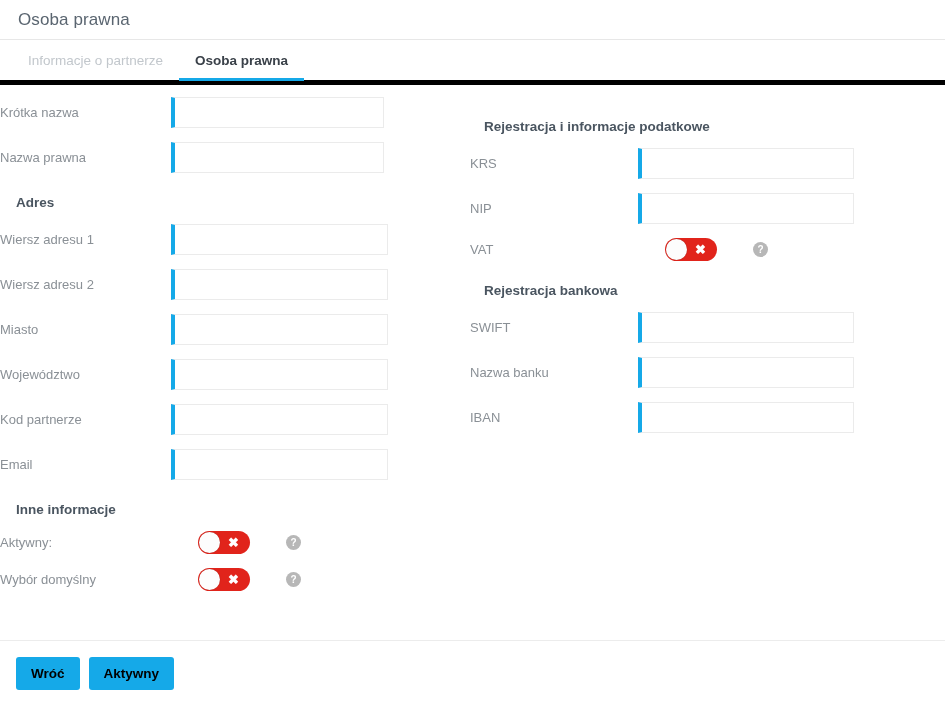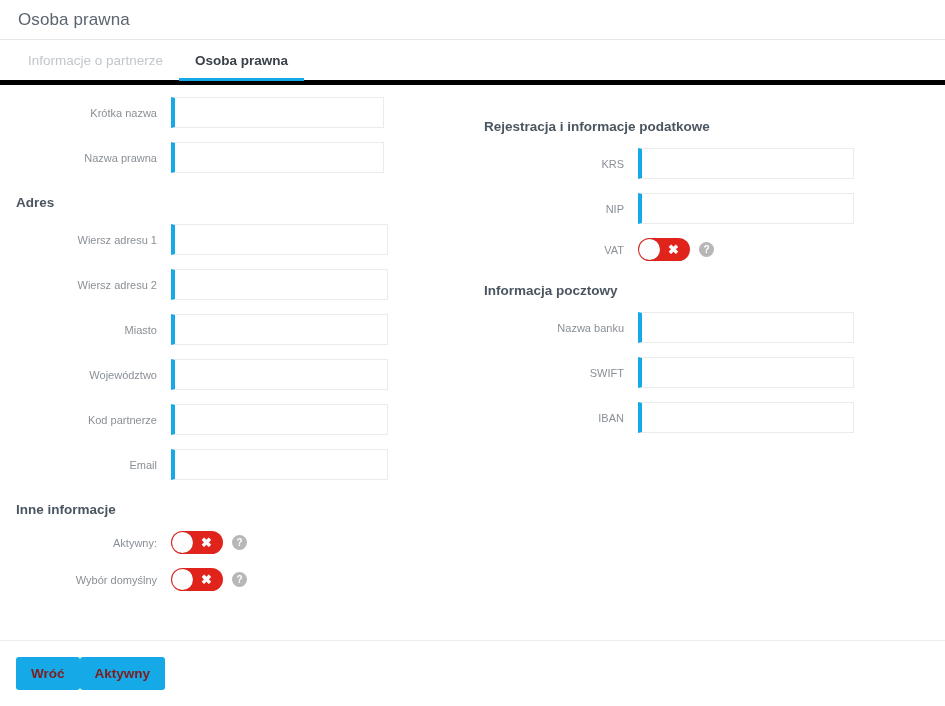--- a/index.html
+++ b/index.html
@@ -78,23 +78,22 @@
     margin: 22px 0 14px 16px;
   }
   .col-right .section-title { margin-left: 14px; }
 
   .form-row {
     display: flex;
     align-items: center;
     margin-bottom: 14px;
   }
   .form-label {
-    font-size: 11px;
+    font-size: 13px;
     color: #8a9096;
-    text-align: right;
     padding-right: 14px;
     flex: 0 0 auto;
   }
   .col-left  .form-label { width: 171px; }
   .col-right .form-label { width: 168px; }
 
   .field {
     position: relative;
     height: 31px;
     background: #fff;
@@ -104,21 +103,21 @@
     padding: 0 8px;
     font-family: "Liberation Sans", sans-serif;
     font-size: 13px;
     color: #3a4149;
   }
   .col-left  .field.w-narrow { width: 213px; }
   .col-left  .field.w-wide   { width: 217px; }
   .col-right .field          { width: 216px; }
 
   
-  .toggle-row { display: flex; align-items: center; }
+  .toggle-row { display: flex; align-items: center; gap: 27px; }
   .toggle {
     width: 52px;
     height: 23px;
     border-radius: 12px;
     background: #e1241b;
     position: relative;
     cursor: pointer;
     flex: 0 0 auto;
     display: flex;
     align-items: center;
@@ -161,28 +160,28 @@
     position: absolute;
     left: 0; right: 0; bottom: 0;
     height: 66px;
     border-top: 1px solid #ececec;
     display: flex;
     align-items: center;
     padding-left: 16px;
   }
   .btn {
     background: #15a9e8;
-    color: #7f1d1d;
+    color: #000000;
     border: none;
     border-radius: 3px;
     font-family: "Liberation Sans", sans-serif;
     font-size: 13.5px;
     font-weight: bold;
     padding: 9px 15px;
-    margin-right: 0;
+    margin-right: 9px;
     cursor: pointer;
   }
 </style>
 </head>
 <body>
 
 <div class="page-header">
   <div class="page-title">Osoba prawna</div>
 </div>
 
@@ -271,28 +270,28 @@
 
     <div class="form-row toggle-row">
       <div class="form-label">VAT</div>
       <div class="toggle">
         <span class="knob"></span>
         <span class="x-mark">✖</span>
       </div>
       <span class="help-icon">?</span>
     </div>
 
-    <div class="section-title">Informacja pocztowy</div>
-
+    <div class="section-title">Rejestracja bankowa</div>
+
+    <div class="form-row">
+      <div class="form-label">SWIFT</div>
+      <input class="field" type="text" value="" style="">
+    </div>
     <div class="form-row">
       <div class="form-label">Nazwa banku</div>
-      <input class="field" type="text" value="" style="">
-    </div>
-    <div class="form-row">
-      <div class="form-label">SWIFT</div>
       <input class="field" type="text" value="" style="">
     </div>
     <div class="form-row">
       <div class="form-label">IBAN</div>
       <input class="field" type="text" value="" style="">
     </div>
   </div>
 </div>
 
 <div class="footer">

